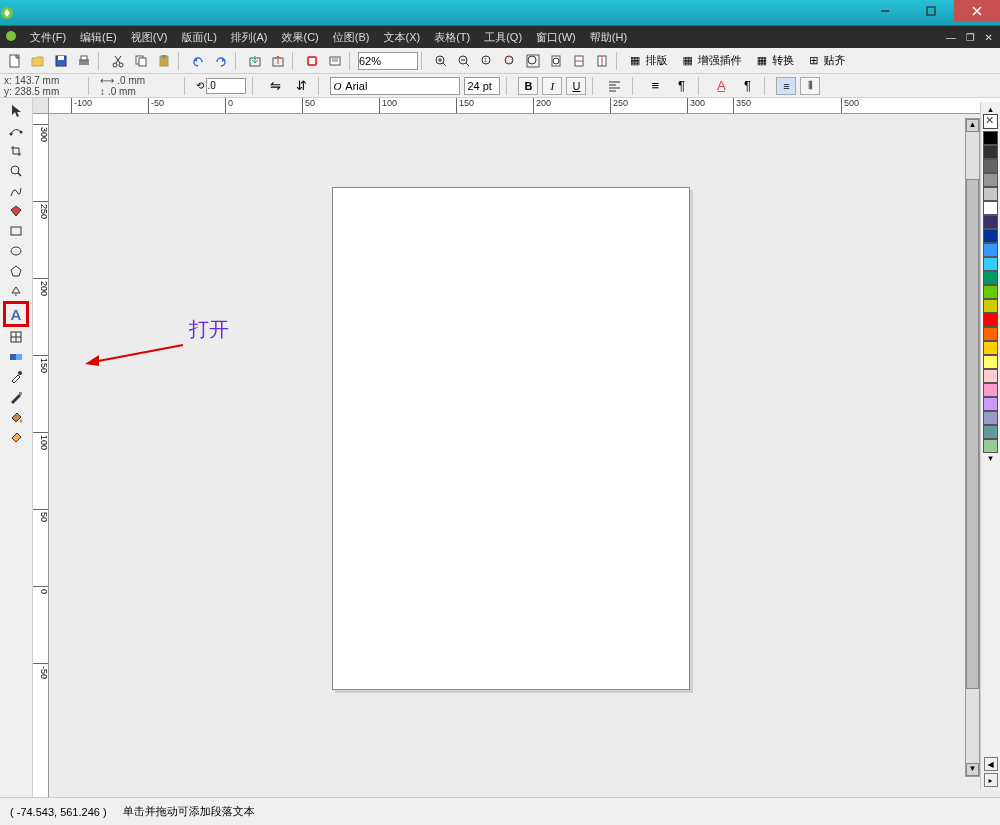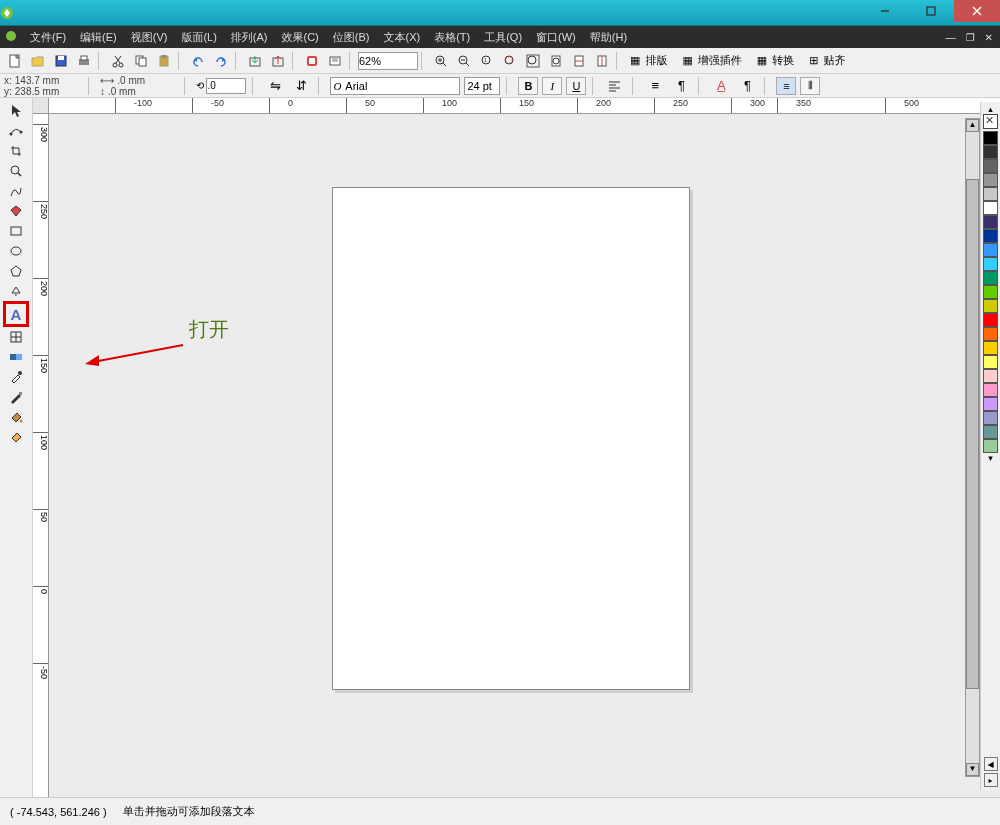--- a/index.html
+++ b/index.html
@@ -44,29 +44,29 @@
 
 
 .toolbox { width:33px; background:#f0f0f0; border-right:1px solid #d0d0d0; display:flex; flex-direction:column; align-items:center; padding-top:4px; gap:2px; }
 .tool { width:20px; height:18px; display:flex; align-items:center; justify-content:center; border:1px solid transparent; font-size:13px; position:relative; }
 .tool.highlight { border:2px solid #d00; box-shadow:0 0 0 1px #d00; width:24px; height:24px; }
 .tool.text { color:#4a6fb5; font-weight:bold; font-family:serif; font-size:15px; }
 
 
 .workarea { flex:1; display:flex; flex-direction:column; background:#ececec; position:relative; }
 .ruler-h { height:16px; background:#fff; border-bottom:1px solid #999; display:flex; position:relative; font-size:9px; color:#333; margin-left:16px; overflow:hidden; }
-.ruler-h .tick { position:absolute; top:0; border-left:1px solid #666; height:16px; padding-left:18px;margin-left:44px; }
+.ruler-h .tick { position:absolute; top:0; border-left:1px solid #666; height:16px; padding-left:2px; }
 .ruler-corner { position:absolute; left:0; top:0; width:16px; height:16px; background:#e5e5e5; border-right:1px solid #999; border-bottom:1px solid #999; }
 .ruler-v { width:16px; background:#fff; border-right:1px solid #999; position:absolute; left:0; top:16px; bottom:18px; font-size:9px; overflow:hidden; }
 .ruler-v .tick { position:absolute; left:0; border-top:1px solid #666; width:16px; padding-top:2px; writing-mode:vertical-rl; text-orientation:mixed; }
 .canvas { position:absolute; left:16px; top:16px; right:0; bottom:18px; background:#ececec; overflow:hidden; }
 .page { position:absolute; left:283px; top:73px; width:358px; height:503px; background:#fff; border:1px solid #888; box-shadow:3px 3px 0 rgba(0,0,0,0.12); }
 
 
-.annot-label { position:absolute; left:140px; top:202px; color:#4d7c0f; font-size:20px; font-family:SimSun,serif; }
+.annot-label { position:absolute; left:140px; top:202px; color:#6d28d9; font-size:20px; font-family:SimSun,serif; }
 .annot-arrow { position:absolute; left:36px; top:228px; }
 
 
 .pagenav { height:18px; background:#f0f0f0; border-top:1px solid #ccc; display:flex; align-items:center; font-size:10px; position:absolute; bottom:0; left:16px; right:0; }
 .pagenav .nav { display:flex; align-items:center; }
 .pagenav .navbtn { width:14px; height:14px; border:1px solid #aaa; background:#fff; display:flex; align-items:center; justify-content:center; font-size:8px; margin:0 1px; }
 .pagenav .pagecount { width:50px; text-align:center; border:1px solid #aaa; background:#fff; height:14px; line-height:13px; }
 .pagenav .pagetab { padding:1px 10px; border:1px solid #aaa; background:#f8f8f8; margin-left:2px; height:15px; }
 .pagenav .hscroll { flex:1; margin:0 4px; height:14px; background:#e0e0e0; border:1px solid #999; position:relative; }
 .pagenav .hscroll .thumb { position:absolute; left:50px; width:440px; top:0; bottom:0; background:#c0c0c0; border:1px solid #888; }

